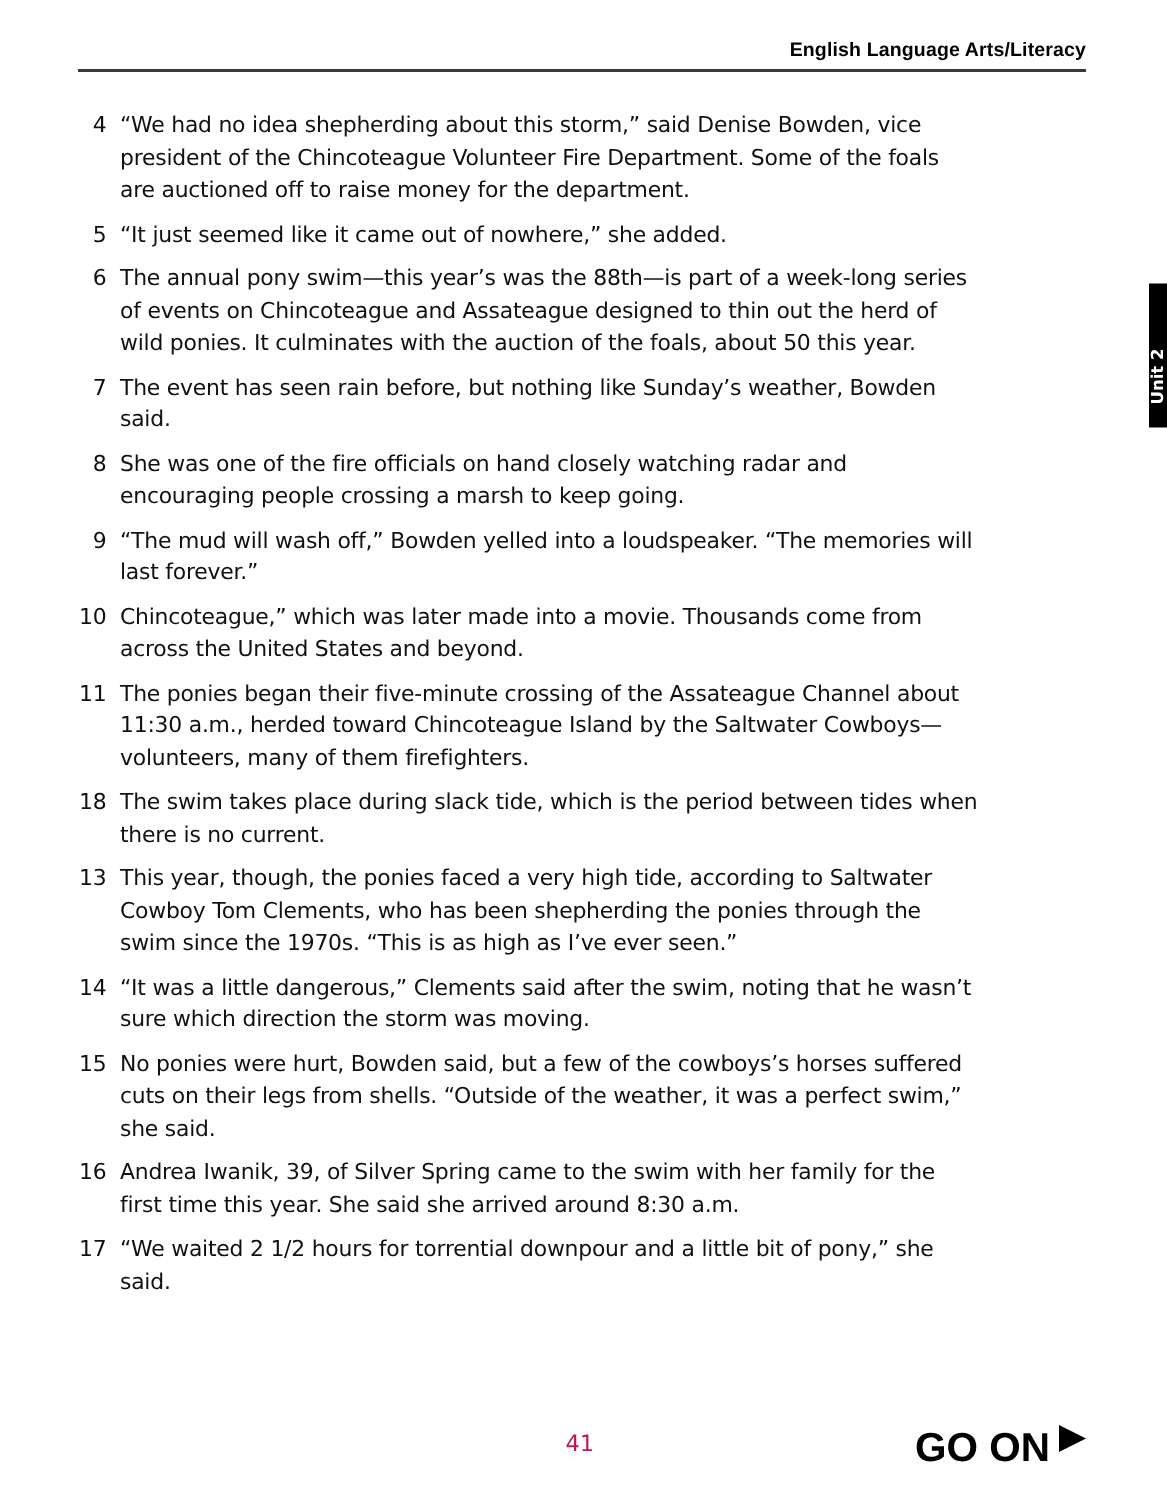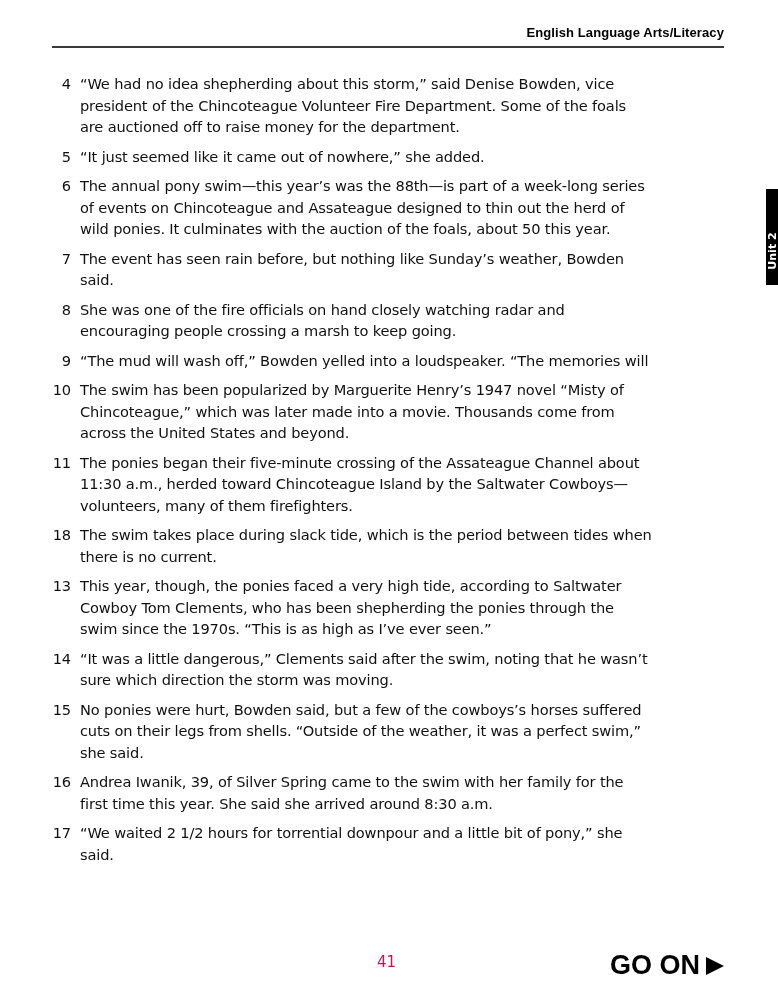--- a/index.html
+++ b/index.html
@@ -88,21 +88,20 @@
     }
     .go-on {
       position: absolute;
       top: 950px;
       right: 54px;
       font-family: "Liberation Sans", sans-serif;
       font-weight: bold;
       font-size: 27px;
       color: #000000;
       display: flex;
-      align-items: center;
       gap: 6px;
       white-space: nowrap;
     }
     .go-on-arrow {
       display: inline-block;
       width: 0;
       height: 0;
       border-top: 9.5px solid transparent;
       border-bottom: 9.5px solid transparent;
       border-left: 18px solid #000000;
@@ -143,24 +142,24 @@
       <span class="para-line">said.</span>
     </div>
     <div class="para">
       <span class="para-num">8</span>
       <span class="para-line">She was one of the fire officials on hand closely watching radar and</span>
       <span class="para-line">encouraging people crossing a marsh to keep going.</span>
     </div>
     <div class="para">
       <span class="para-num">9</span>
       <span class="para-line">“The mud will wash off,” Bowden yelled into a loudspeaker. “The memories will</span>
+      <span class="para-line">last forever.”</span>
     </div>
     <div class="para">
       <span class="para-num">10</span>
-      <span class="para-line">The swim has been popularized by Marguerite Henry’s 1947 novel “Misty of</span>
       <span class="para-line">Chincoteague,” which was later made into a movie. Thousands come from</span>
       <span class="para-line">across the United States and beyond.</span>
     </div>
     <div class="para">
       <span class="para-num">11</span>
       <span class="para-line">The ponies began their five-minute crossing of the Assateague Channel about</span>
       <span class="para-line">11:30 a.m., herded toward Chincoteague Island by the Saltwater Cowboys—</span>
       <span class="para-line">volunteers, many of them firefighters.</span>
     </div>
     <div class="para">

